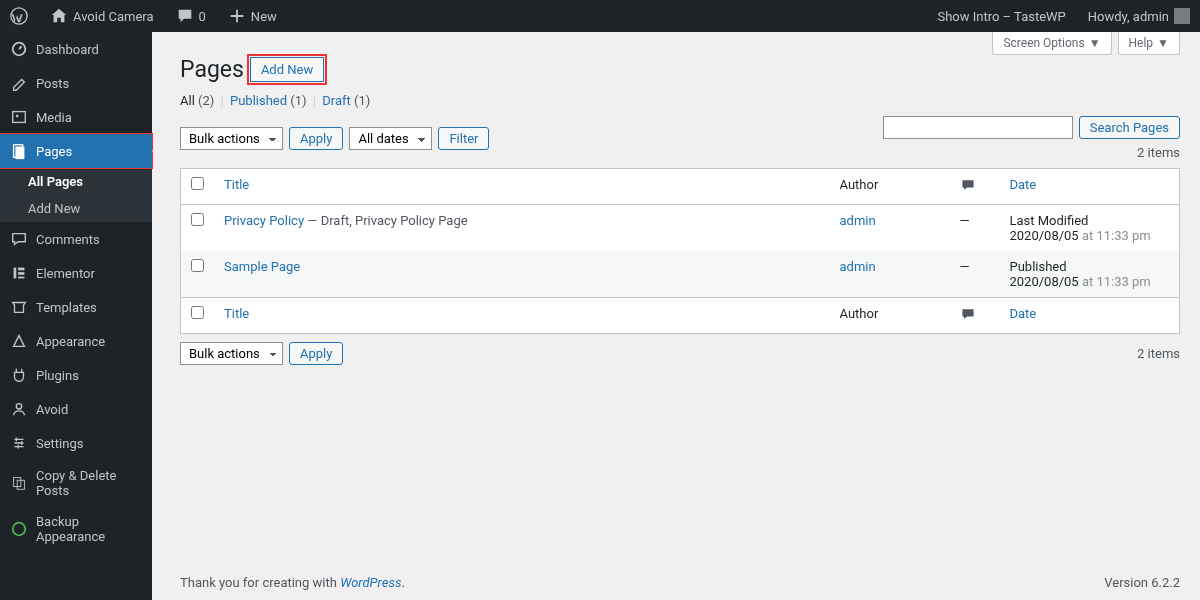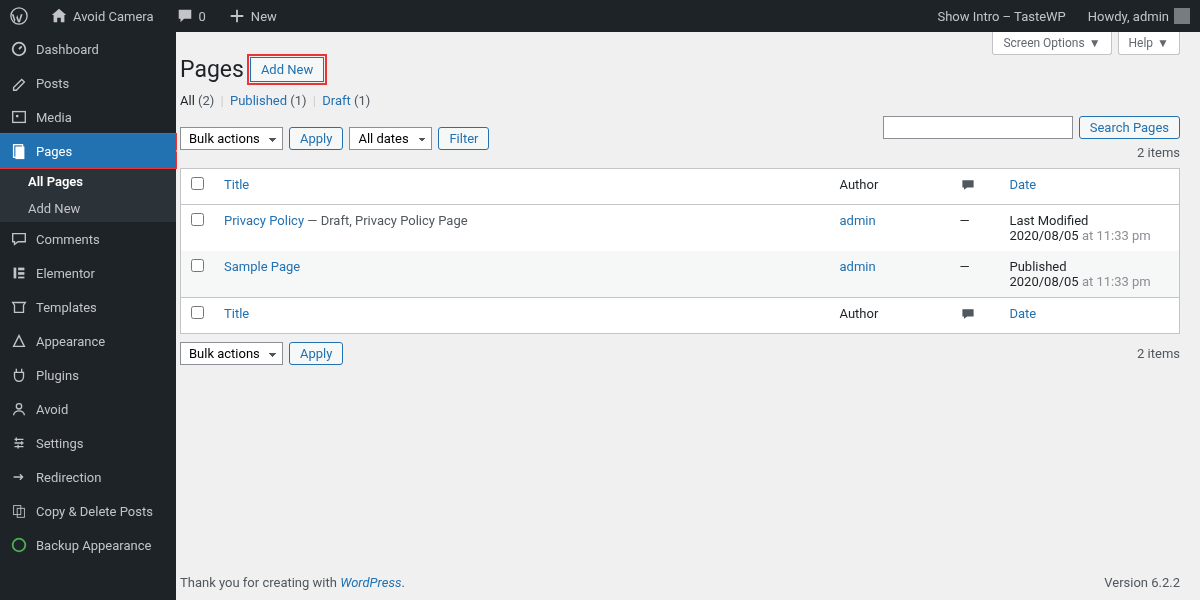--- a/index.html
+++ b/index.html
@@ -2,21 +2,21 @@
 <html><head>
 <meta charset="utf-8">
 <style>
 * { margin: 0; padding: 0; box-sizing: border-box; font-family: -apple-system, BlinkMacSystemFont, "Segoe UI", Roboto, sans-serif; }
 body { background: #f0f0f1; font-size: 13px; color: #1d2327; }
 #adminbar { height: 32px; background: #1d2327; color: #c3c4c7; display: flex; align-items: center; justify-content: space-between; padding: 0 10px; font-size: 13px; }
 #adminbar .left, #adminbar .right { display: flex; align-items: center; gap: 22px; }
 #adminbar .item { display: flex; align-items: center; gap: 5px; cursor: pointer; }
 #adminbar svg { fill: #c3c4c7; }
 .avatar-sq { width: 16px; height: 16px; background: #787c82; }
-#sidebar { position: fixed; top: 32px; left: 0; bottom: 0; width: 176px; background: #1d2327; color: #c3c4c7; font-size: 13px; }
+#sidebar { position: fixed; top: 32px; left: 0; bottom: 0; width: 152px; background: #1d2327; color: #c3c4c7; font-size: 13px; }
 .menu-item { display: flex; align-items: center; gap: 8px; padding: 8px 10px; cursor: pointer; position: relative; }
 .menu-item.current { background: #2271b1; color: #fff; outline: 1px solid #e33; }
 .menu-item.current::after { content: ""; position: absolute; right: -8px; top: 50%; margin-top: -8px; border: 8px solid transparent; border-right-color: #f0f0f1; }
 .menu-item svg { fill: currentColor; flex-shrink: 0; }
 .submenu { background: #2c3338; }
 .submenu .sub { padding: 6px 12px 6px 28px; cursor: pointer; font-size: 13px; }
 .submenu .sub.active { color: #fff; font-weight: 600; }
 .submenu .sub:not(.active) { color: #c3c4c7; }
 #content { margin-left: 160px; padding: 10px 20px 40px; position: relative; min-height: calc(100vh - 32px); }
 .top-opts { position: absolute; top: 0; right: 20px; display: flex; gap: 6px; }
@@ -164,26 +164,20 @@
       <span>Avoid</span>
     </div>
   <div class="menu-item">
       <svg class="icon" viewBox="0 0 20 20">
         <path d="M5 6h10M5 10h10M5 14h10M7 4v4M13 8v4M9 12v4" stroke="currentColor" stroke-width="1.5"></path>
       </svg>
       <span>Settings</span>
     </div>
   <div class="menu-item">
       <svg class="icon" viewBox="0 0 20 20">
-        <path d="M4 10h10m-3-3l3 3-3 3" fill="none" stroke="currentColor" stroke-width="1.5"></path>
-      </svg>
-      <span>Redirection</span>
-    </div>
-  <div class="menu-item">
-      <svg class="icon" viewBox="0 0 20 20">
         <rect x="4" y="4" width="8" height="10" fill="none" stroke="currentColor"></rect>
         <rect x="8" y="7" width="8" height="10" fill="none" stroke="currentColor"></rect>
       </svg>
       <span>Copy &amp; Delete Posts</span>
     </div>
   <div class="menu-item">
       <svg class="icon" viewBox="0 0 20 20">
         <circle cx="10" cy="10" r="7" fill="none" stroke="#4caf50" stroke-width="2"></circle>
       </svg>
       <span>Backup Appearance</span>

